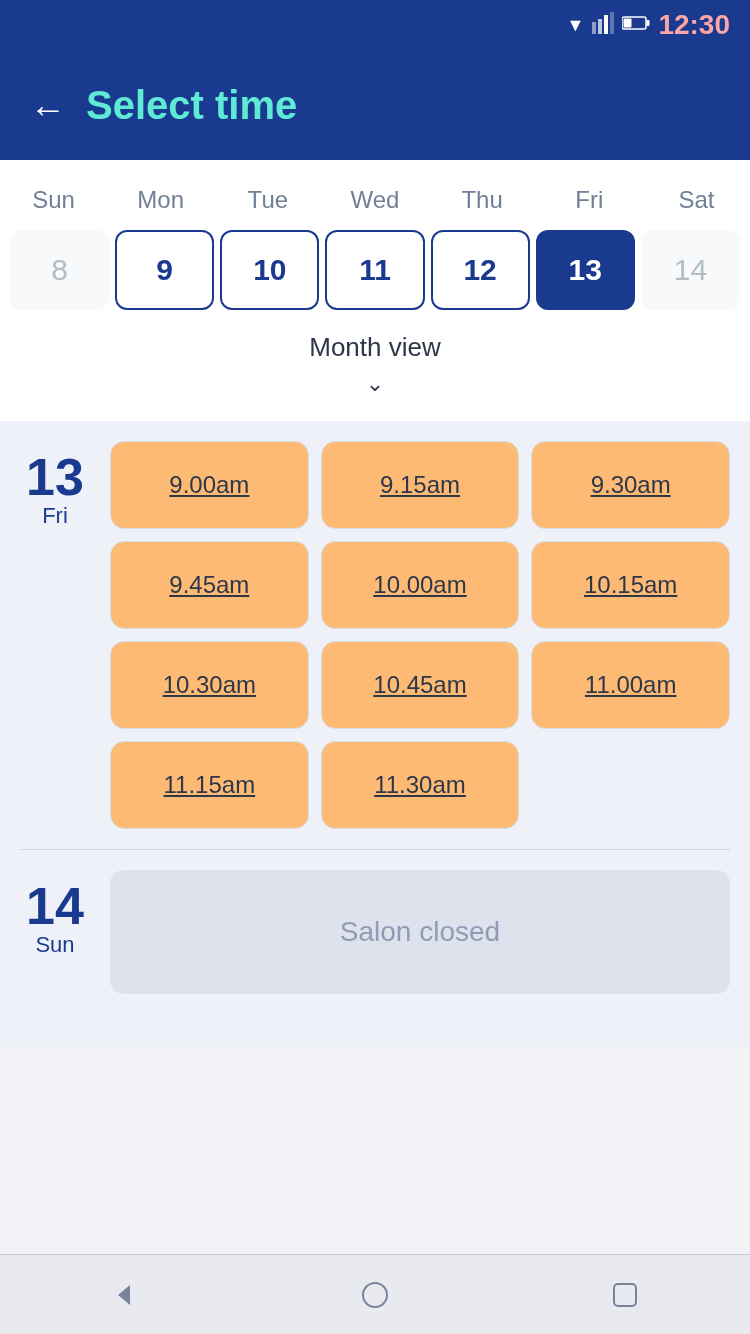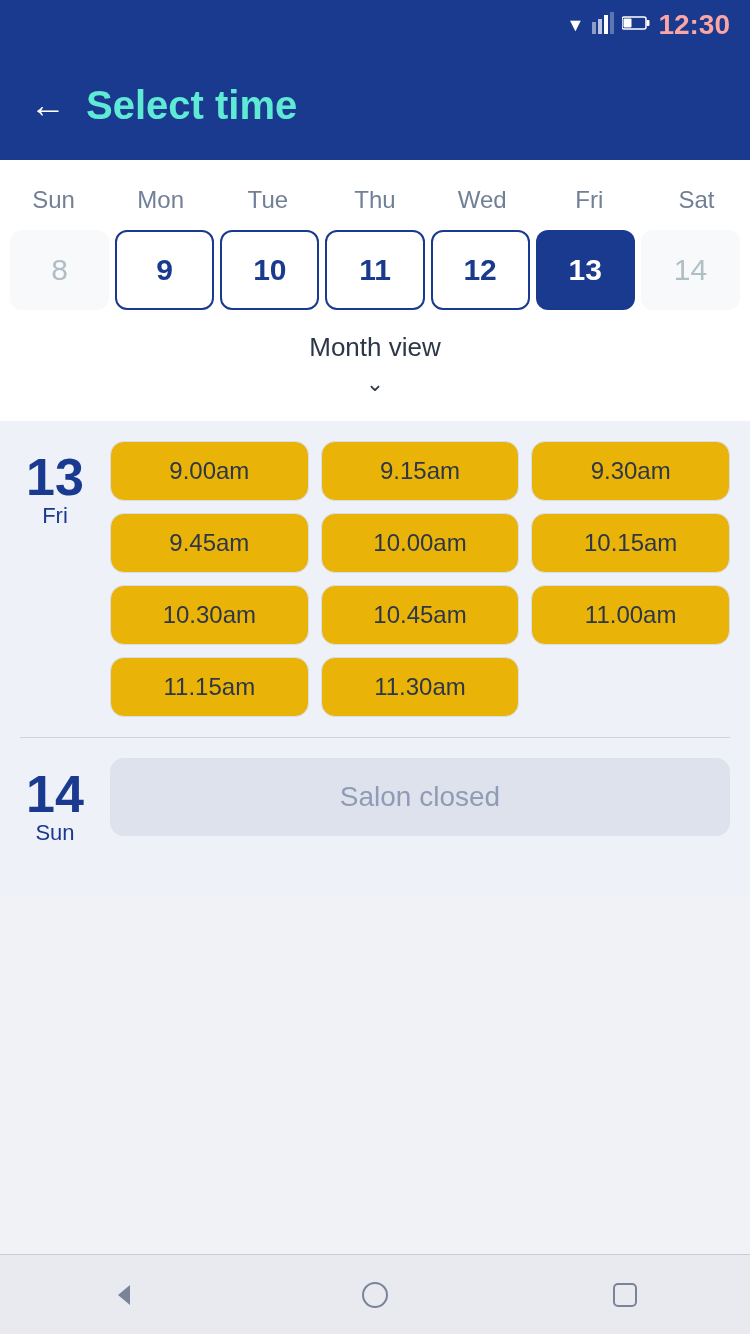--- a/index.html
+++ b/index.html
@@ -162,50 +162,51 @@
       color: #1a3a8f;
       font-weight: 400;
     }
     .time-slots-grid {
       flex: 1;
       display: grid;
       grid-template-columns: repeat(3, 1fr);
       gap: 12px;
     }
     .time-slot {
-      background: #eab308;
+      background: #fdba74;
       border: 1px solid #d8dee8;
       border-radius: 14px;
       display: flex;
       align-items: center;
       justify-content: center;
-      height: 60px;
+      height: 88px;
       font-size: 24px;
       color: #2d3748;
       cursor: pointer;
+      text-decoration: underline;
     }
 
     
     .divider {
       height: 1px;
       background: #d0d5de;
       margin: 10px 0 20px;
     }
 
     
     .closed-section {
       display: flex;
       gap: 20px;
       margin-bottom: 30px;
     }
     .closed-banner {
       flex: 1;
       background: #dde2ec;
       border-radius: 14px;
-      height: 78px;
+      height: 124px;
       display: flex;
       align-items: center;
       justify-content: center;
       font-size: 28px;
       color: #909bb5;
     }
 
     
     .bottom-nav {
       position: fixed;
@@ -258,22 +259,22 @@
   <div class="back-btn">←</div>
   <div class="header-title">Select time</div>
 </div>
 
 <div class="calendar-section">
 
   <div class="week-days">
     <div class="week-day">Sun</div>
     <div class="week-day">Mon</div>
     <div class="week-day">Tue</div>
+    <div class="week-day">Wed</div>
     <div class="week-day">Thu</div>
-    <div class="week-day">Wed</div>
     <div class="week-day">Fri</div>
     <div class="week-day">Sat</div>
   </div>
 
   <div class="week-dates">
     <div class="date-cell inactive">8</div>
     <div class="date-cell active">9</div>
     <div class="date-cell active">10</div>
     <div class="date-cell active">11</div>
     <div class="date-cell active">12</div>

